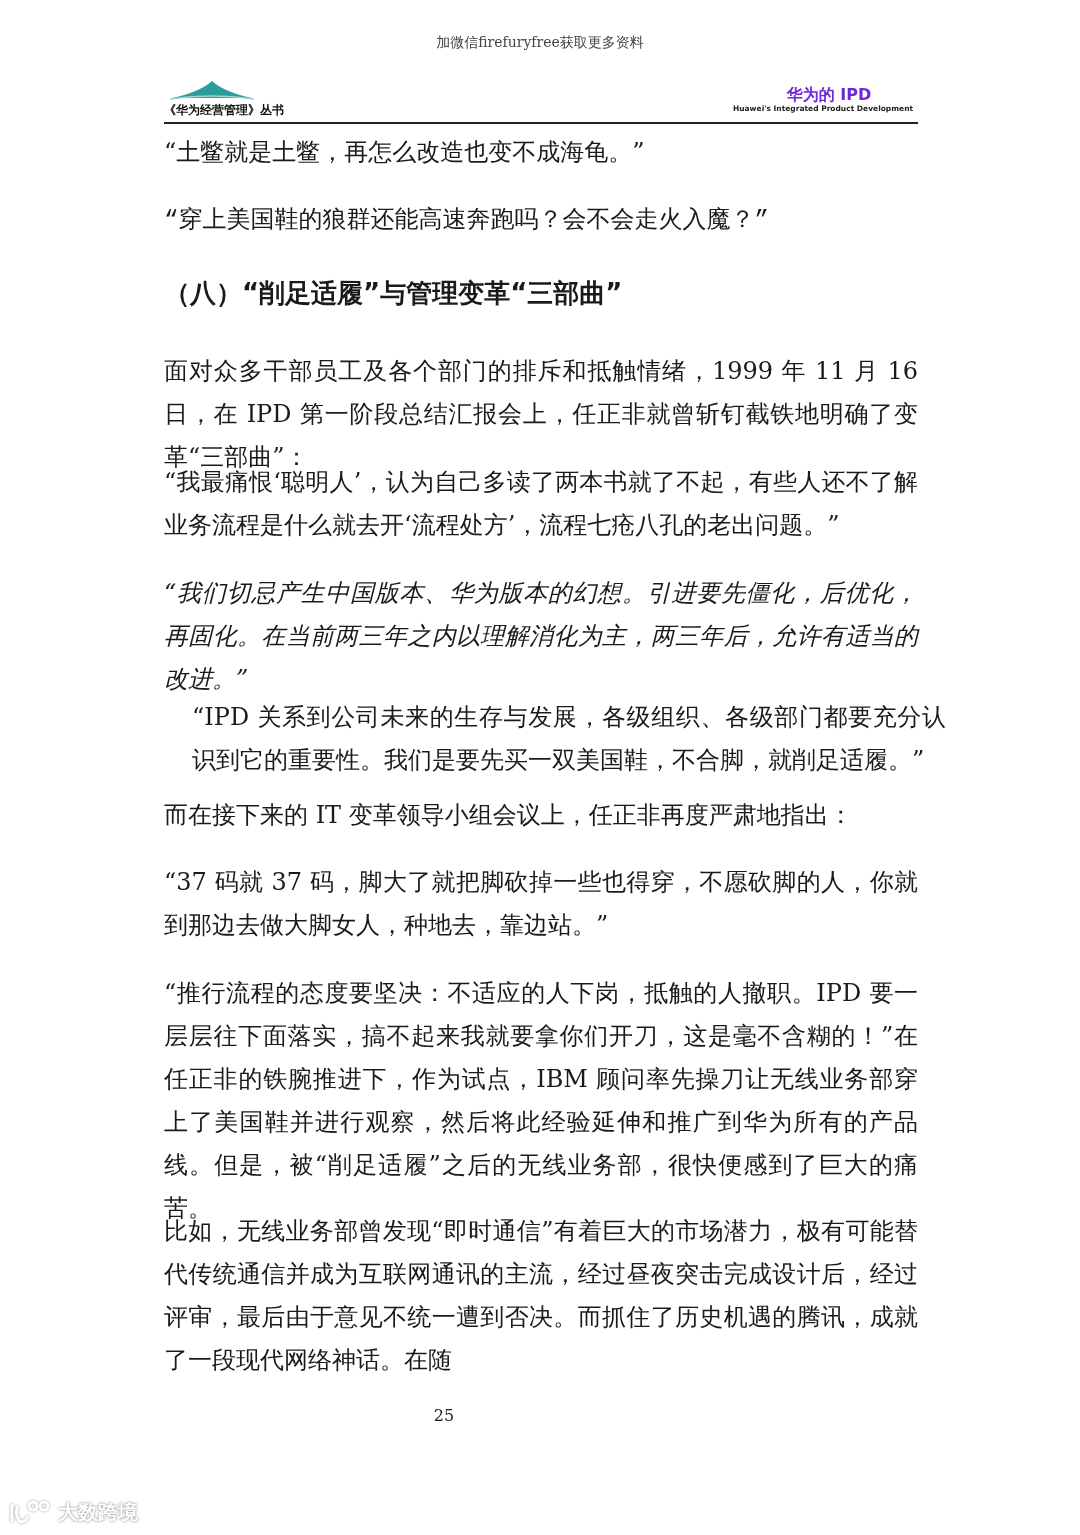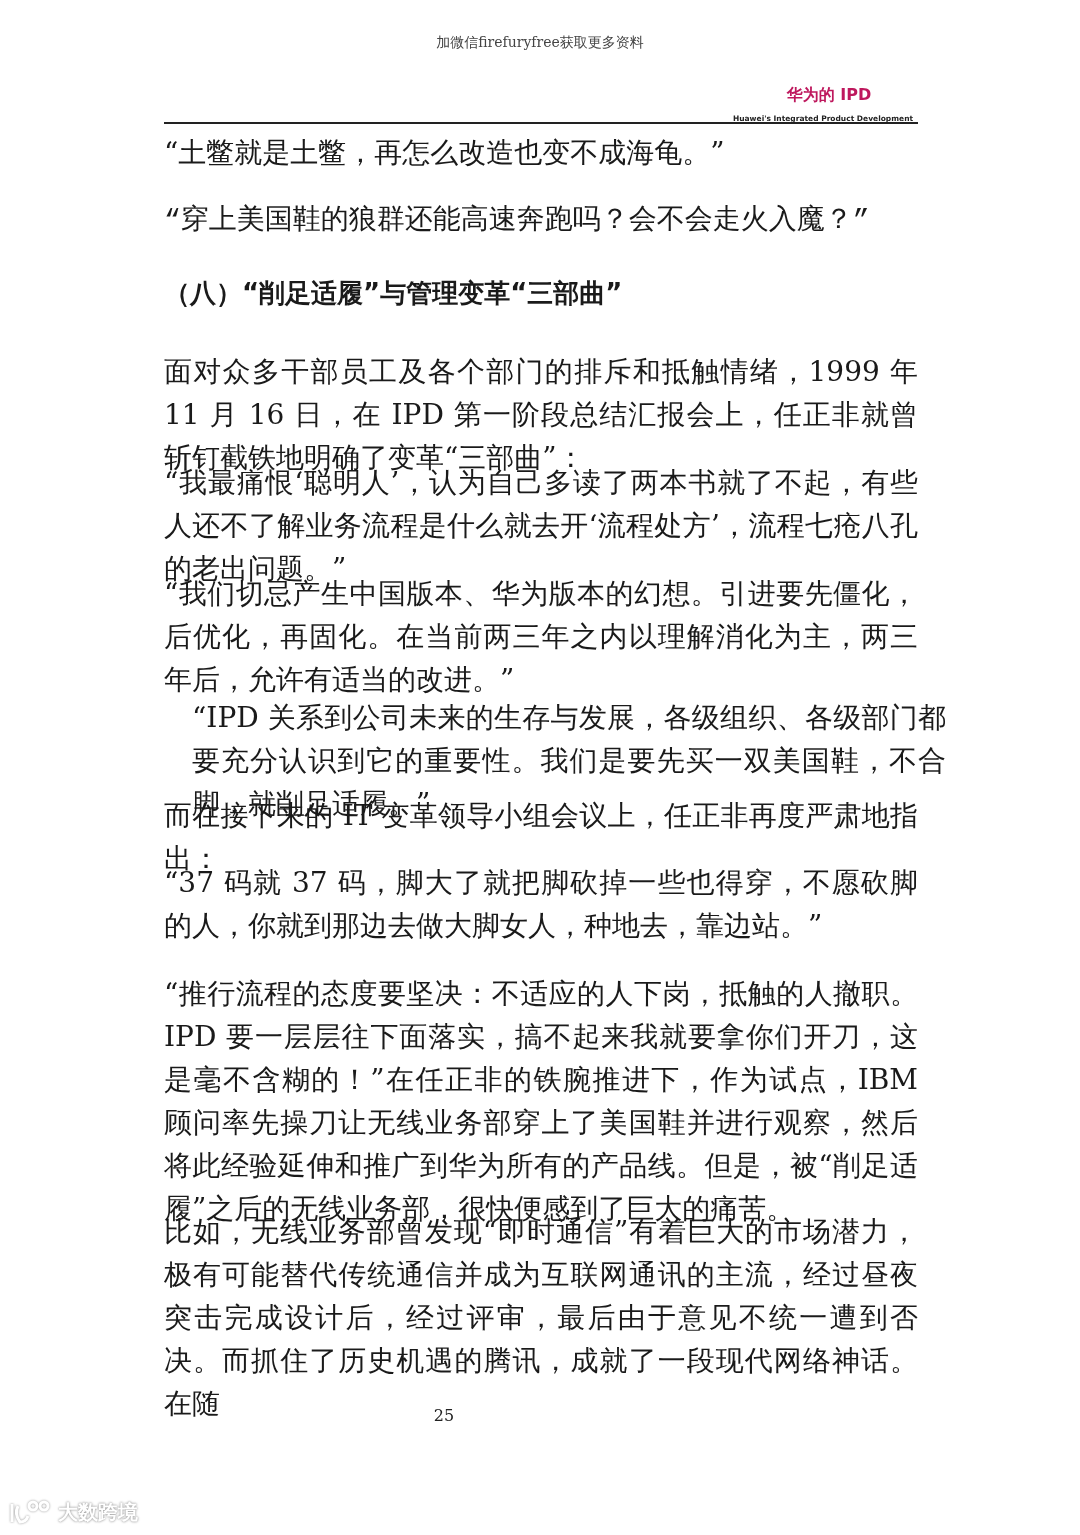--- a/index.html
+++ b/index.html
@@ -17,30 +17,30 @@
     border-bottom: 2px solid #222;
   }
   .header-left { position: absolute; left: 0; top: 0; width: 200px; height: 44px; }
   .logo-mountain { position: absolute; left: 6px; top: 0; width: 84px; height: 22px; }
   .series-title {
     position: absolute; left: 0; top: 24px; font-size: 12px; font-weight: bold;
     font-family: "DejaVu Sans", sans-serif; color: #111; white-space: nowrap;
   }
   .header-right { position: absolute; right: 0; top: 8px; text-align: center; width: 190px; }
   .brand-title {
-    font-family: "DejaVu Sans", sans-serif; font-weight: bold; color: #be185d;
+    font-family: "DejaVu Sans", sans-serif; font-weight: bold; color: #6d28d9;
     font-size: 16px; line-height: 18px; margin-left: 12px; text-align: center;
   }
   .brand-sub {
     font-family: "DejaVu Sans", sans-serif; font-weight: bold; font-size: 7.5px;
-    color: #222; white-space: nowrap; letter-spacing: 0; margin-top: 10px;
+    color: #222; white-space: nowrap; letter-spacing: 0;
   }
   .content { position: absolute; left: 164px; top: 0; width: 754px; }
   .para {
-    position: absolute; left: 0; width: 754px; font-size: 28px; line-height: 43px;
+    position: absolute; left: 0; width: 754px; font-size: 24px; line-height: 43px;
     text-align: justify; margin: 0;
   }
   .heading {
     position: absolute; left: 0; width: 754px; font-size: 26px; font-weight: bold;
     font-family: "DejaVu Sans", sans-serif; margin: 0; letter-spacing: 0;
   }
   .page-number {
     position: absolute; top: 1406px; left: 0; width: 888px; text-align: center;
     font-size: 16px; color: #222;
   }
@@ -50,33 +50,40 @@
     text-shadow: 0 0 2px #999, 0 0 3px #bbb;
   }
   .wm-logo { width: 48px; height: 28px; }
 </style>
 </head>
 <body>
 
 <div class="top-banner">加微信firefuryfree获取更多资料</div>
 
 <div class="header">
+  <div class="header-left">
+    <svg class="logo-mountain" viewBox="0 0 84 22">
+      <path d="M2 20 Q30 14 42 3 Q54 14 82 20 Z" fill="#2a9d9a"></path>
+      <path d="M0 21 Q42 15 84 21" stroke="#9ed6d3" stroke-width="1.5" fill="none"></path>
+    </svg>
+    <div class="series-title">《华为经营管理》丛书</div>
+  </div>
   <div class="header-right">
     <div class="brand-title">华为的 IPD</div>
     <div class="brand-sub">Huawei's Integrated Product Development</div>
   </div>
 </div>
 
 <div class="content">
   <p class="para" style="top:131px;">“土鳖就是土鳖，再怎么改造也变不成海龟。”</p>
   <p class="para" style="top:199px;font-family:Liberation Mono, monospace;">“穿上美国鞋的狼群还能高速奔跑吗？会不会走火入魔？”</p>
   <h2 class="heading" style="top:276px;">（八）“削足适履”与管理变革“三部曲”</h2>
   <p class="para" style="top:350px;">面对众多干部员工及各个部门的排斥和抵触情绪，1999 年 11 月 16 日，在 IPD 第一阶段总结汇报会上，任正非就曾斩钉截铁地明确了变革“三部曲”：</p>
   <p class="para" style="top:461px;">“我最痛恨‘聪明人’，认为自己多读了两本书就了不起，有些人还不了解业务流程是什么就去开‘流程处方’，流程七疮八孔的老出问题。”</p>
-  <p class="para" style="top:572px;">“我们切忌产生中国版本、华为版本的幻想。引进要先僵化，后优化，再固化。在当前两三年之内以理解消化为主，两三年后，允许有适当的改进。”</p>
+  <p class="para" style="top:572px;font-style:italic;">“我们切忌产生中国版本、华为版本的幻想。引进要先僵化，后优化，再固化。在当前两三年之内以理解消化为主，两三年后，允许有适当的改进。”</p>
   <p class="para" style="top:696px;margin-left:28px;">“IPD 关系到公司未来的生存与发展，各级组织、各级部门都要充分认识到它的重要性。我们是要先买一双美国鞋，不合脚，就削足适履。”</p>
   <p class="para" style="top:794px;">而在接下来的 IT 变革领导小组会议上，任正非再度严肃地指出：</p>
   <p class="para" style="top:861px;">“37 码就 37 码，脚大了就把脚砍掉一些也得穿，不愿砍脚的人，你就到那边去做大脚女人，种地去，靠边站。”</p>
   <p class="para" style="top:972px;">“推行流程的态度要坚决：不适应的人下岗，抵触的人撤职。IPD 要一层层往下面落实，搞不起来我就要拿你们开刀，这是毫不含糊的！”在任正非的铁腕推进下，作为试点，IBM 顾问率先操刀让无线业务部穿上了美国鞋并进行观察，然后将此经验延伸和推广到华为所有的产品线。但是，被“削足适履”之后的无线业务部，很快便感到了巨大的痛苦。</p>
   <p class="para" style="top:1210px;">比如，无线业务部曾发现“即时通信”有着巨大的市场潜力，极有可能替代传统通信并成为互联网通讯的主流，经过昼夜突击完成设计后，经过评审，最后由于意见不统一遭到否决。而抓住了历史机遇的腾讯，成就了一段现代网络神话。在随</p>
 </div>
 
 <div class="page-number">25</div>
 
 <div class="watermark">

